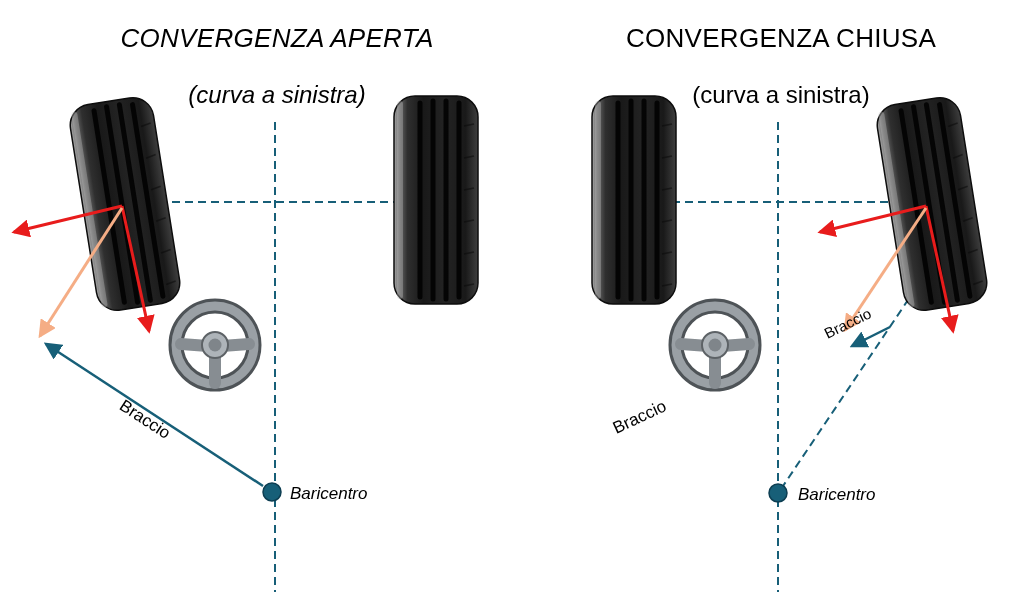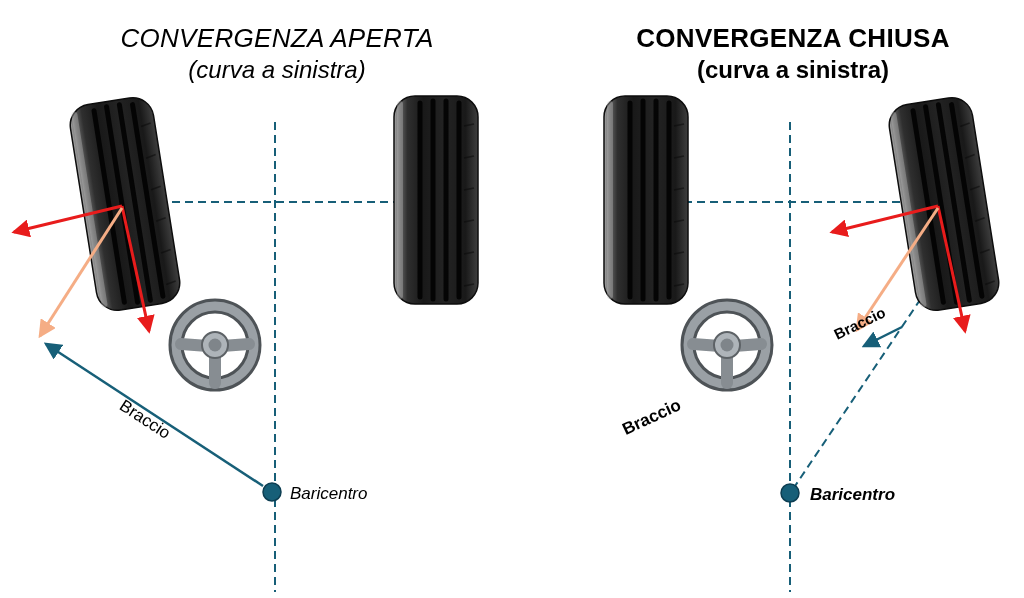--- a/index.html
+++ b/index.html
@@ -12,26 +12,26 @@
   *{margin:0;padding:0;box-sizing:border-box;}
   html,body{width:1024px;height:598px;overflow:hidden;}
   body{
     background:var(--background);
     color:var(--text);
     font-family:"Liberation Sans", sans-serif;
     position:relative;
   }
   .panel{position:absolute;top:0;width:512px;height:598px;}
   #panel-left{left:0;}
-  #panel-right{left:512px;font-weight:bold;}
+  #panel-right{left:500px;}
   .title-block{position:absolute;top:22px;text-align:center;}
   #panel-left .title-block{left:42px;width:470px;font-style:italic;}
   #panel-right .title-block{left:50px;width:462px;}
   .title{font-size:26px;line-height:32px;letter-spacing:0.3px;white-space:nowrap;}
-  .subtitle{font-size:24px;line-height:32px;}
+  .subtitle{font-size:24px;line-height:32px;margin-top:25px;}
   .scene{position:absolute;left:0;top:0;width:512px;height:598px;display:block;}
   .dash{stroke:var(--teal);stroke-width:2;stroke-dasharray:8 5;fill:none;}
   .arrow-red{stroke:var(--arrow-red);stroke-width:3;fill:none;marker-end:url(#mRed);}
   .arrow-peach{stroke:var(--arrow-peach);stroke-width:3;fill:none;marker-end:url(#mPeach);}
   .arrow-teal{stroke:var(--teal);stroke-width:2.5;fill:none;marker-end:url(#mTeal);}
   .dot{fill:var(--teal);stroke:#0d3e52;stroke-width:1.5;}
   .groove{stroke:#000;stroke-width:5;stroke-linecap:round;opacity:0.85;}
   .mkRed{fill:var(--arrow-red);}
   .mkPeach{fill:var(--arrow-peach);}
   .mkTeal{fill:var(--teal);}

